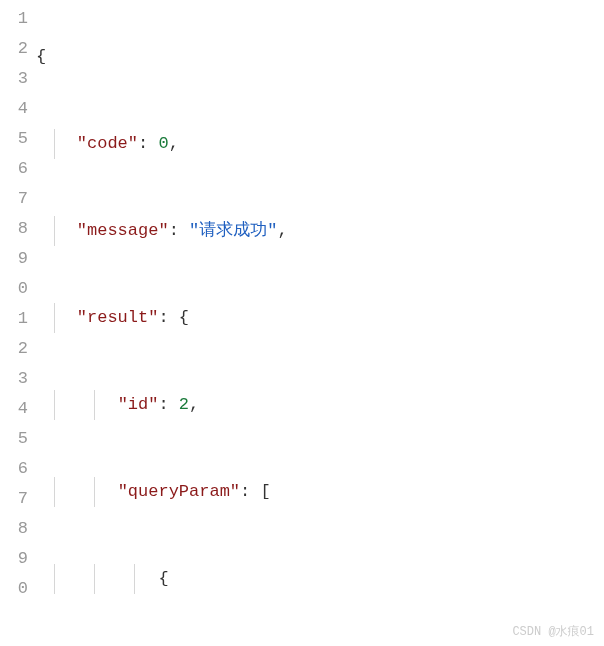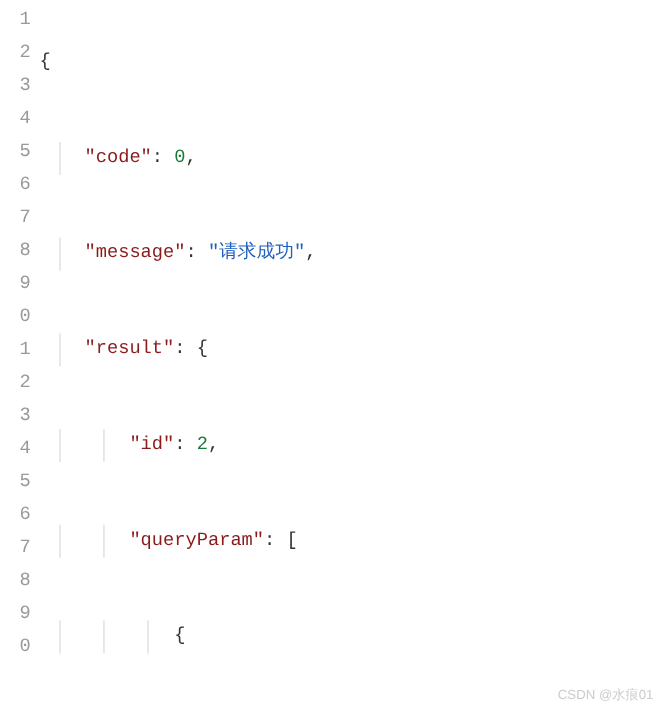--- a/index.html
+++ b/index.html
@@ -55,21 +55,21 @@
   .brace { color: #333; }
   .key { color: #8b1a1a; }
   .str { color: #2060c0; }
   .num { color: #1a7a3a; }
   .colon { color: #333; }
   .watermark {
     position: absolute;
     bottom: 6px;
     right: 10px;
     font-size: 12px;
-    font-family: Liberation Sans, sans-serif;
+    font-family: Liberation Mono, monospace;
     color: #cccccc;
   }
 </style>
 </head>
 <body>
 
 <div class="editor">
   <div class="gutter">
     <div>1</div>
     <div>2</div>

